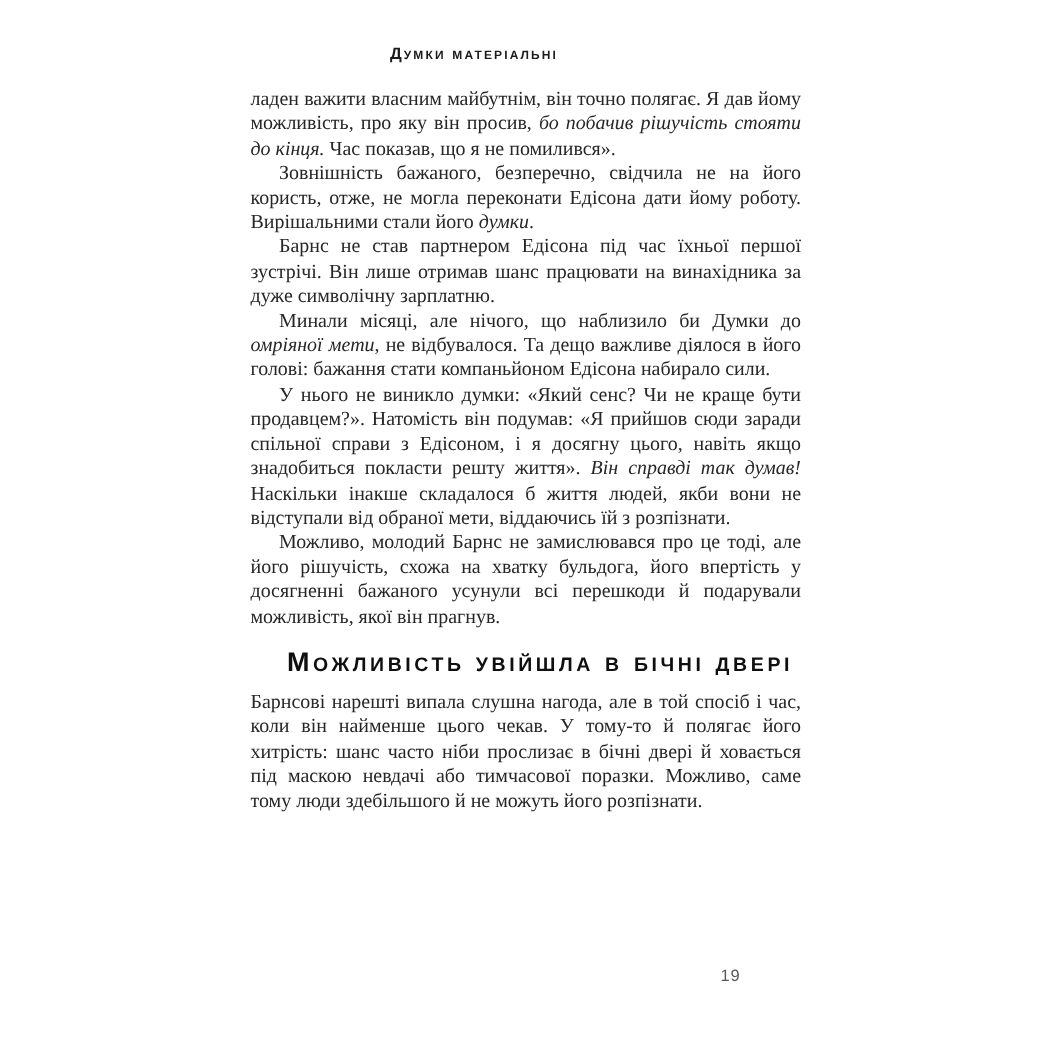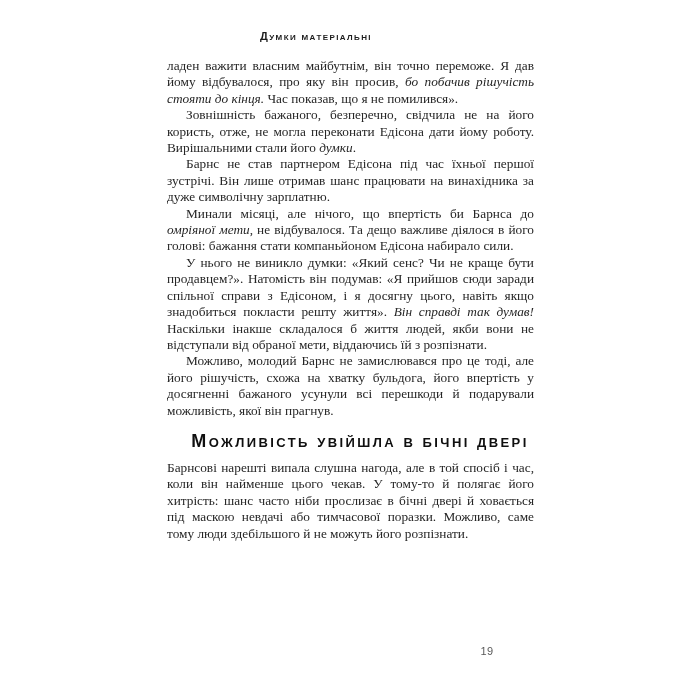--- a/index.html
+++ b/index.html
@@ -76,24 +76,24 @@
 </head>
 <body>
 
 <div class="sheet">
 
   <div class="running-header">Думки матеріальні</div>
 
   <div class="text-column">
 
     <div>
-        <p class="no-indent"><span>ладен важити власним майбутнім, він точно переможе. Я дав йому відбувалося, про яку він просив, </span><em>бо побачив рішучість стояти до кінця.</em><span> Час показав, що я не помилився».</span></p>
+        <p class="no-indent"><span>ладен важити власним майбутнім, він точно полягає. Я дав йому можливість, про яку він просив, </span><em>бо побачив рішучість стояти до кінця.</em><span> Час показав, що я не помилився».</span></p>
         <p><span>Зовнішність бажаного, безперечно, свідчила не на його користь, отже, не могла переконати Едісона дати йому роботу. Вирішальними стали його </span><em>думки</em><span>.</span></p>
         <p><span>Барнс не став партнером Едісона під час їхньої першої зустрічі. Він лише отримав шанс працювати на винахідника за дуже символічну зарплатню.</span></p>
-        <p><span>Минали місяці, але нічого, що впертість би Барнса до </span><em>омріяної мети</em><span>, не відбувалося. Та дещо важливе діялося в його голові: бажання стати компаньйоном Едісона набирало сили.</span></p>
+        <p><span>Минали місяці, але нічого, що наблизило би Думки до </span><em>омріяної мети</em><span>, не відбувалося. Та дещо важливе діялося в його голові: бажання стати компаньйоном Едісона набирало сили.</span></p>
         <p><span>У нього не виникло думки: «Який сенс? Чи не краще бути продавцем?». Натомість він подумав: «Я прийшов сюди заради спільної справи з Едісоном, і я досягну цього, навіть якщо знадобиться покласти решту життя». </span><em>Він справді так думав!</em><span> Наскільки інакше складалося б життя людей, якби вони не відступали від обраної мети, віддаючись їй з розпізнати.</span></p>
         <p><span>Можливо, молодий Барнс не замислювався про це тоді, але його рішучість, схожа на хватку бульдога, його впертість у досягненні бажаного усунули всі перешкоди й подарували можливість, якої він прагнув.</span></p>
       </div>
 
     <h2 class="section-heading">Можливість увійшла в бічні двері</h2>
 
     <div>
         <p class="no-indent"><span>Барнсові нарешті випала слушна нагода, але в той спосіб і час, коли він найменше цього чекав. У тому-то й полягає його хитрість: шанс часто ніби прослизає в бічні двері й ховається під маскою невдачі або тимчасової поразки. Можливо, саме тому люди здебільшого й не можуть його розпізнати.</span></p>
       </div>
 

